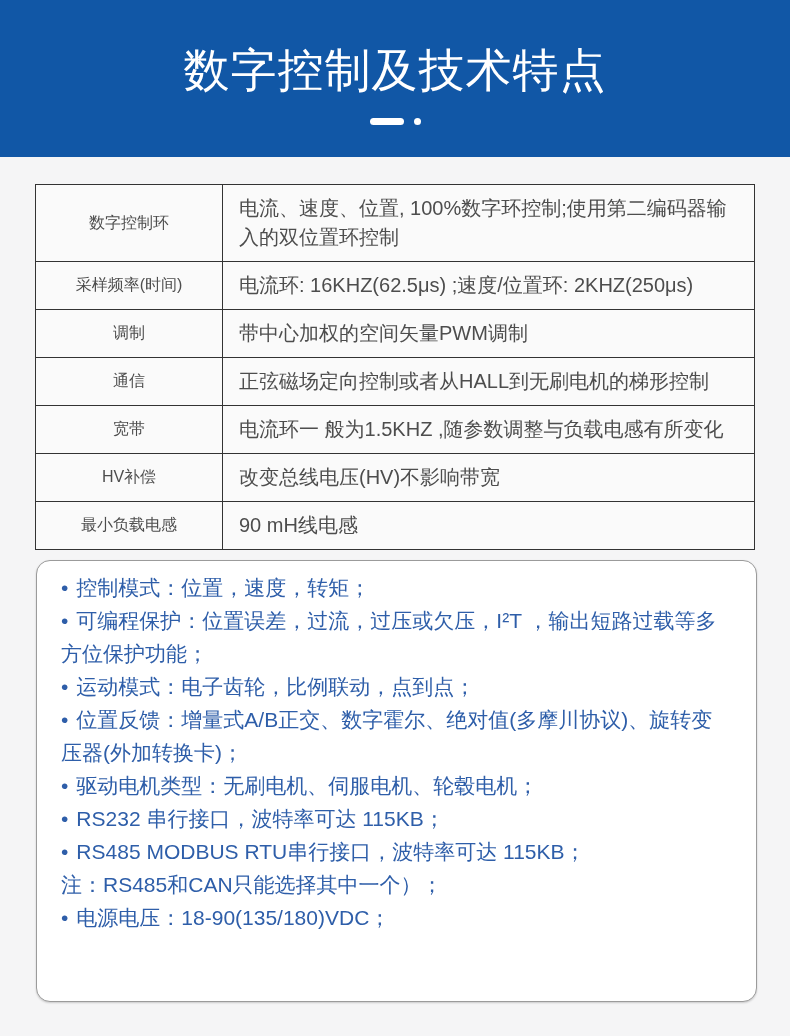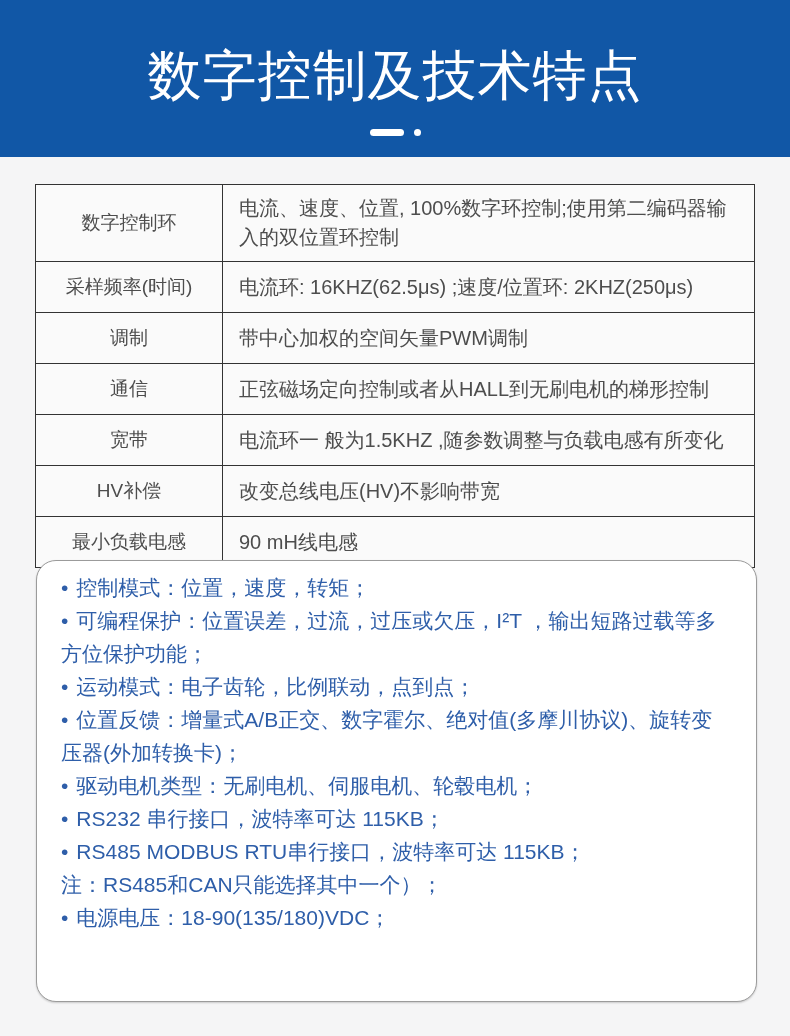--- a/index.html
+++ b/index.html
@@ -18,21 +18,21 @@
 
   
   .banner {
     width: 790px;
     height: 157px;
     background: #1157a6;
     text-align: center;
   }
   .banner h1 {
     padding-top: 40px;
-    font-size: 54px;
+    font-size: 46px;
     font-weight: 400;
     letter-spacing: 1px;
     color: #ffffff;
   }
   .deco {
     margin-top: 16px;
     display: flex;
     justify-content: center;
     align-items: center;
     gap: 10px;
@@ -63,40 +63,40 @@
     background: #fafafa;
   }
   .spec-table td {
     border: 1px solid #333333;
     color: #4d4d4d;
     vertical-align: middle;
   }
   .spec-table .label-cell {
     width: 187px;
     text-align: center;
-    font-size: 19px;
+    font-size: 16px;
     padding: 12px 8px;
   }
   .spec-table .value-cell {
     font-size: 20px;
     line-height: 29px;
     padding: 9px 16px;
     margin-top: 12px;
   }
 
   
   .features {
     position: absolute;
     left: 36px;
     top: 560px;
     width: 721px;
     min-height: 442px;
     background: #ffffff;
     border: 1px solid #9b9b9b;
-    border-radius: 20px;
+    border-radius: 14px;
     box-shadow: 0 1px 2px rgba(0,0,0,0.18);
     padding: 10px 24px 12px 24px;
   }
   .features ul {
     list-style: none;
   }
   .features li {
     font-size: 21px;
     line-height: 33px;
     color: #2e5ea9;

